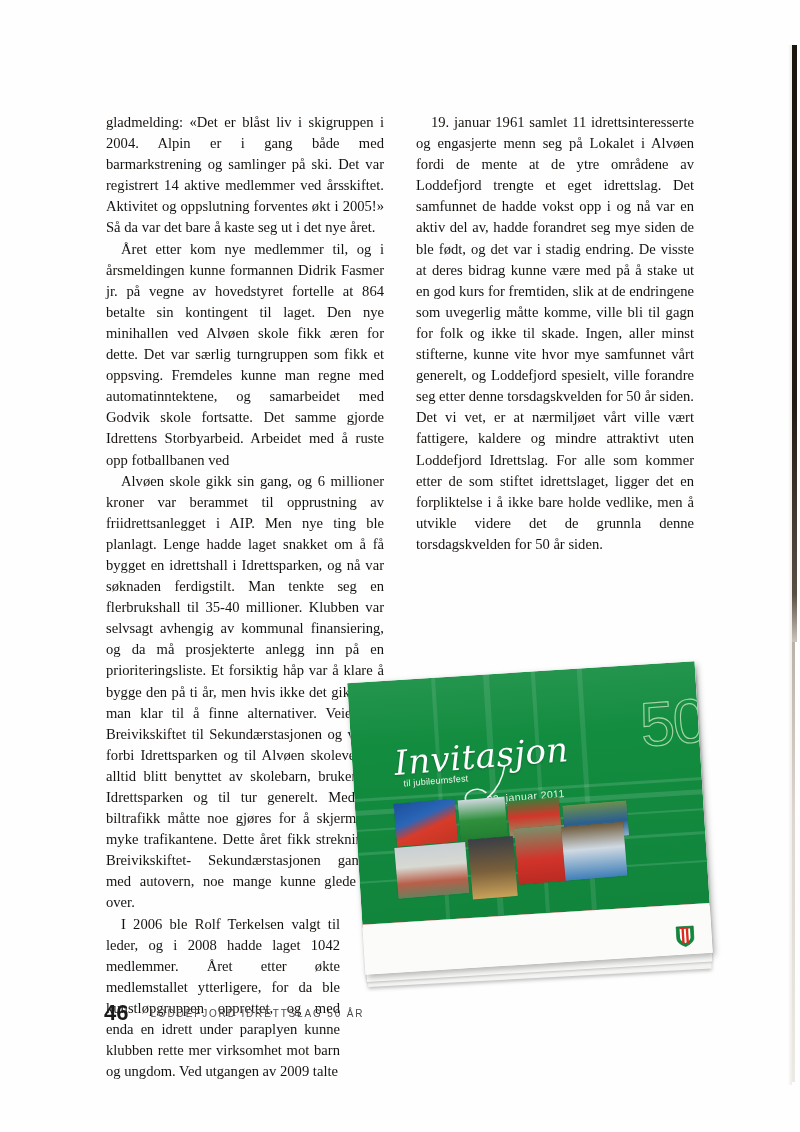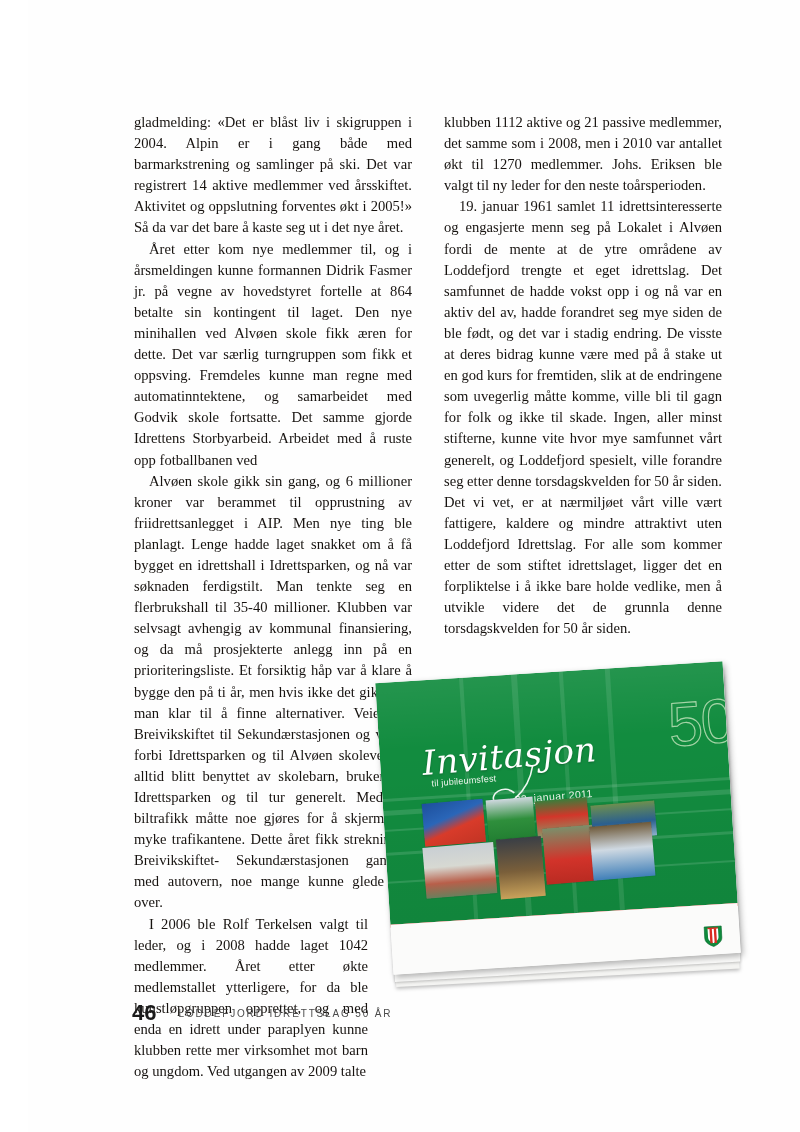--- a/index.html
+++ b/index.html
@@ -13,21 +13,20 @@
     position: relative;
     overflow: hidden;
     font-family: "Liberation Serif", serif;
   }
 
   
   #page {
     position: absolute;
     inset: 0;
     background: #fefefe;
-    margin-left: 28px;
   }
 
   
   #binding-edge {
     position: absolute;
     left: 792px;
     top: 45px;
     width: 5px;
     height: 597px;
     background: linear-gradient(to bottom,
@@ -276,21 +275,20 @@
   <div id="columns">
 
     <div class="column" id="col-left">
       <p class="para">gladmelding: «Det er blåst liv i skigruppen i 2004. Alpin er i gang både med barmarkstrening og samlinger på ski. Det var registrert 14 aktive medlemmer ved årsskiftet. Aktivitet og oppslutning forventes økt i 2005!» Så da var det bare å kaste seg ut i det nye året.</p>
       <p class="para indent">Året etter kom nye medlemmer til, og i årsmeldingen kunne formannen Didrik Fasmer jr. på vegne av hovedstyret fortelle at 864 betalte sin kontingent til laget. Den nye minihallen ved Alvøen skole fikk æren for dette. Det var særlig turngruppen som fikk et oppsving. Fremdeles kunne man regne med automatinntektene, og samarbeidet med Godvik skole fortsatte. Det samme gjorde Idrettens Storbyarbeid. Arbeidet med å ruste opp fotballbanen ved</p>
       <p class="para indent" style="width: 278px;"><span style="float: right; clear: right; width: 0px; height: 0px;"></span>Alvøen skole gikk sin gang, og 6 millioner kroner var berammet til opprustning av friidrettsanlegget i AIP. Men nye ting ble planlagt. Lenge hadde laget snakket om å få bygget en idrettshall i Idrettsparken, og nå var søknaden ferdigstilt. Man tenkte seg en flerbrukshall til 35-40 millioner. Klubben var selvsagt avhengig av kommunal finansiering, og da må prosjekterte anlegg inn på en prioriteringsliste. Et forsiktig håp var å klare å bygge den på ti år, men hvis ikke det gikk, var man klar til å finne alternativer. Veien fra Breivikskiftet til Sekundærstasjonen og videre forbi Idrettsparken og til Alvøen skolevei har alltid blitt benyttet av skolebarn, brukere av Idrettsparken og til tur generelt. Med økt biltrafikk måtte noe gjøres for å skjerme de myke trafikantene. Dette året fikk strekningen Breivikskiftet- Sekundærstasjonen gangvei med autovern, noe mange kunne glede seg over.</p>
       <p class="para indent last-ragged" style="width: 234px;">I 2006 ble Rolf Terkelsen valgt til leder, og i 2008 hadde laget 1042 medlemmer. Året etter økte medlemstallet ytterligere, for da ble kunstløpgruppen opprettet, og med enda en idrett under paraplyen kunne klubben rette mer virksomhet mot barn og ungdom. Ved utgangen av 2009 talte</p>
     </div>
 
     <div class="column" id="col-right">
-      <p class="para">klubben 1112 aktive og 21 passive medlemmer, det samme som i 2008, men i 2010 var antallet økt til 1270 medlemmer. Johs. Eriksen ble valgt til ny leder for den neste toårsperioden.</p>
       <p class="para indent last-ragged">19. januar 1961 samlet 11 idrettsinteresserte og engasjerte menn seg på Lokalet i Alvøen fordi de mente at de ytre områdene av Loddefjord trengte et eget idrettslag. Det samfunnet de hadde vokst opp i og nå var en aktiv del av, hadde forandret seg mye siden de ble født, og det var i stadig endring. De visste at deres bidrag kunne være med på å stake ut en god kurs for fremtiden, slik at de endringene som uvegerlig måtte komme, ville bli til gagn for folk og ikke til skade. Ingen, aller minst stifterne, kunne vite hvor mye samfunnet vårt generelt, og Loddefjord spesielt, ville forandre seg etter denne torsdagskvelden for 50 år siden. Det vi vet, er at nærmiljøet vårt ville vært fattigere, kaldere og mindre attraktivt uten Loddefjord Idrettslag. For alle som kommer etter de som stiftet idrettslaget, ligger det en forpliktelse i å ikke bare holde vedlike, men å utvikle videre det de grunnla denne torsdagskvelden for 50 år siden.</p>
     </div>
 
   </div>
 
   <div id="photo">
     <div class="card-stack">
 
       <div class="sheet-back"></div>
       <div class="sheet-mid"></div>

